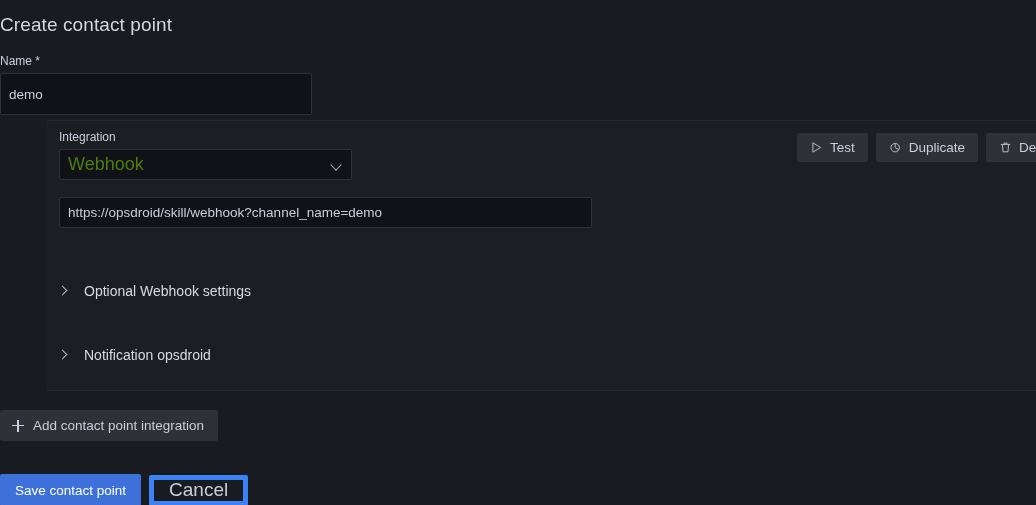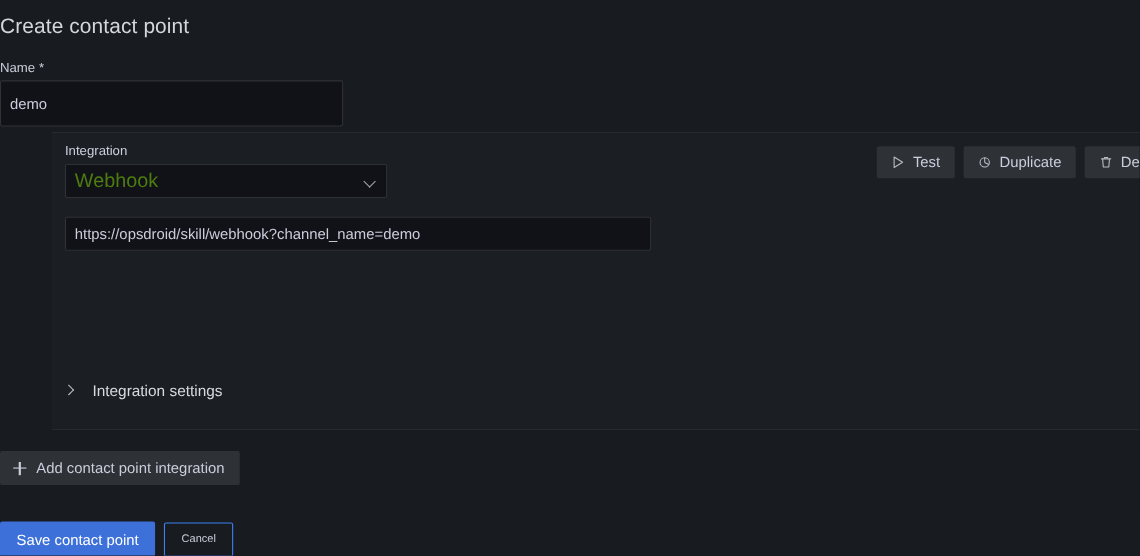--- a/index.html
+++ b/index.html
@@ -229,24 +229,24 @@
   .btn-primary {
     background: #3d71d9;
     color: #ffffff;
     height: 31px;
     padding: 16px 15px;
     font-size: 13.5px;
   }
   .btn-outline {
     background: transparent;
     color: #ccccdc;
-    border: 1px solid #3b82f6;
+    border: 5px solid #3b82f6;
     height: 31px;
     padding: 0 15px;
-    font-size: 10px;
+    font-size: 19px;
   }
 </style>
 </head>
 <body>
 
 <div class="page">
 
   <h1 class="page-title">Create contact point</h1>
 
   <div class="name-block">
@@ -295,24 +295,28 @@
             </svg>
           </span>
           <span>Delete</span>
         </button>
       </div>
 
       <div class="url-block">
         <input class="text-input" type="text" value="https://opsdroid/skill/webhook?channel_name=demo" style="">
       </div>
 
+      <div class="collapse-row first">
+        <span class="chev-right"></span>
+        <span class="collapse-label">Optional Webhook settings</span>
+      </div>
 
       <div class="collapse-row second">
         <span class="chev-right"></span>
-        <span class="collapse-label">Integration settings</span>
+        <span class="collapse-label">Notification opsdroid</span>
       </div>
 
     </div>
   </div>
 
   <button class="btn btn-secondary add-integration">
     <span class="plus-icon"></span>
     <span>Add contact point integration</span>
   </button>
 

